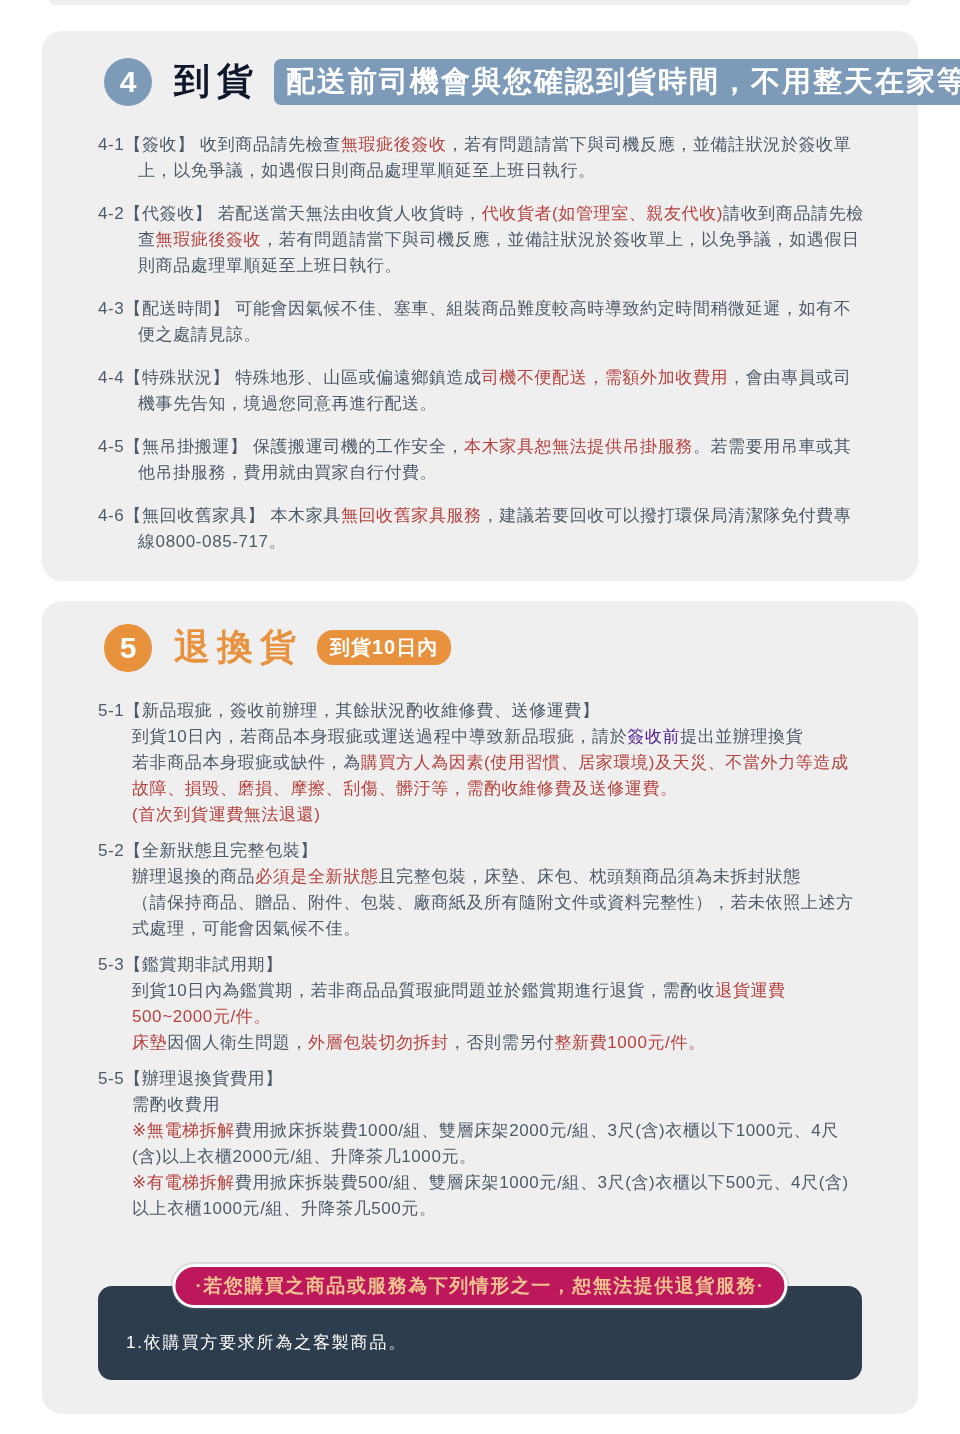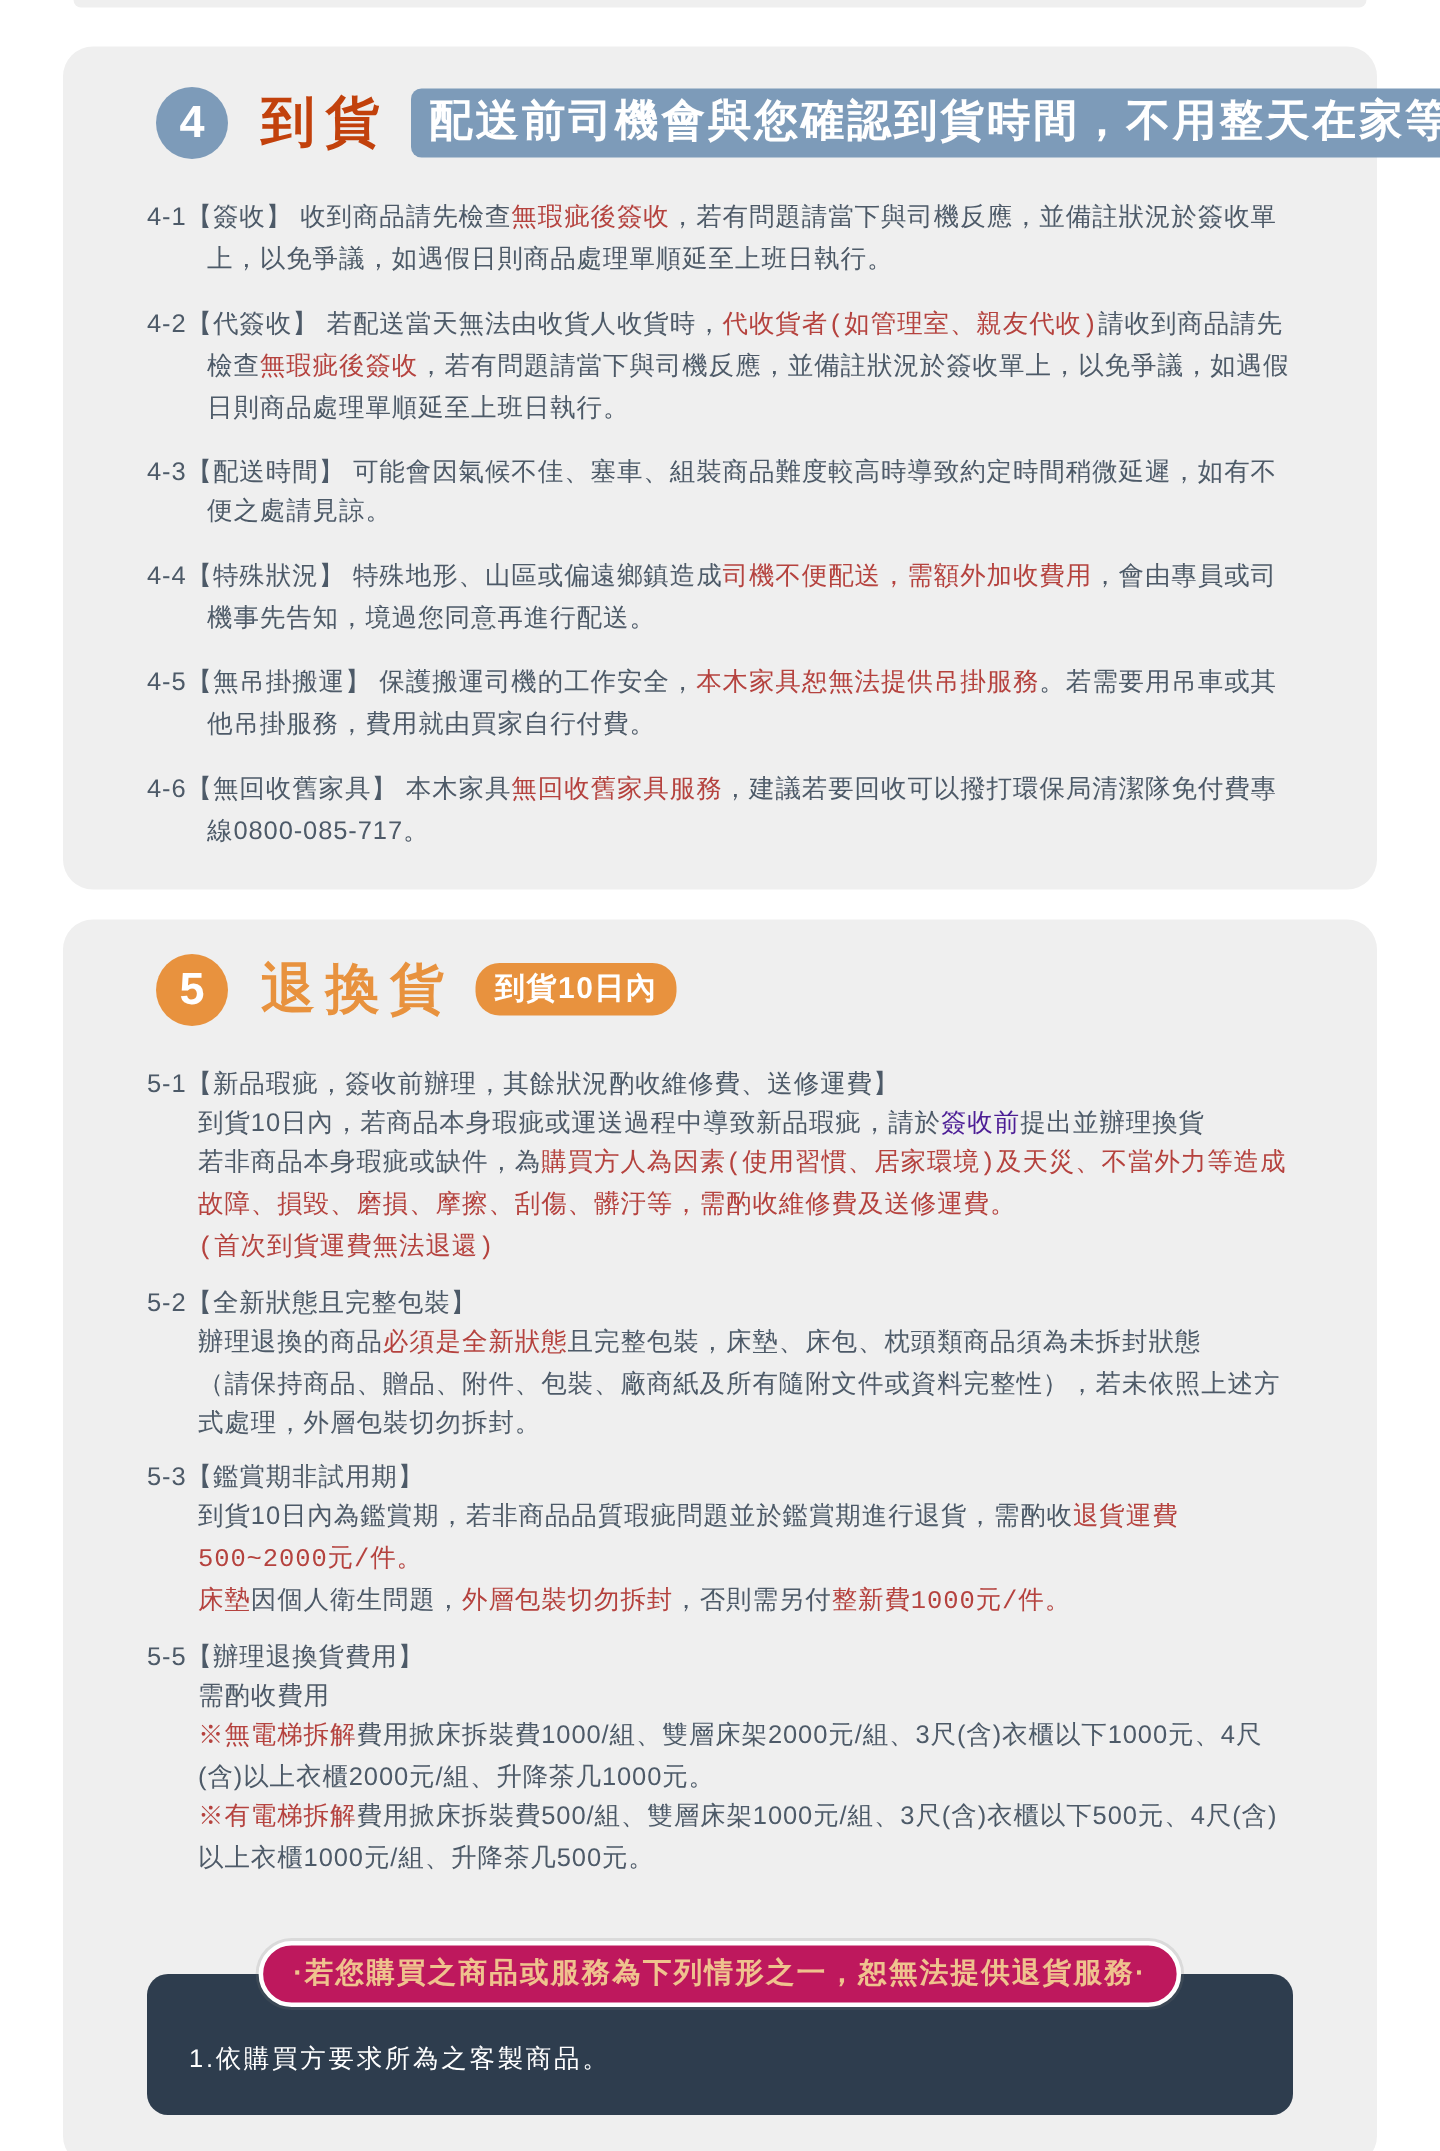--- a/index.html
+++ b/index.html
@@ -28,21 +28,21 @@
     width: 48px; height: 48px; border-radius: 50%;
     color: #fff; font-size: 30px; font-weight: bold;
     display: flex; align-items: center; justify-content: center;
     flex: 0 0 auto;
   }
   .sec-title {
     font-size: 36px; font-weight: bold; letter-spacing: 7px;
     margin: 0 14px 0 22px; white-space: nowrap;
   }
   .sec4 .num-circle { background: #7d9bb9; }
-  .sec4 .sec-title  { color: #c2410c; text-align: center; }
+  .sec4 .sec-title  { color: #0f172a; text-align: center; }
   .sec5 .num-circle { background: #e8923e; }
   .sec5 .sec-title  { color: #e8923e; }
   .hdr-badge4 {
     background: #7d9bb9; color: #ffffff; font-weight: bold;
     font-size: 29px; letter-spacing: 2px; line-height: 1;
     padding: 8px 12px 9px; border-radius: 7px; white-space: nowrap;
   }
   .hdr-badge5 {
     background: #e8923e; color: #ffffff; font-weight: bold;
     font-size: 20px; letter-spacing: 1px; line-height: 1;
@@ -51,21 +51,21 @@
 
   .items { margin-top: 26px; padding: 0 8px 0 12px; }
   .item {
     font-size: 17px; line-height: 26px; letter-spacing: 0.6px;
     color: #4d5a68; margin: 0 0 17px;
     padding-left: 40px; text-indent: -40px;
   }
   .sec5-items .item { padding-left: 34px; text-indent: -34px; margin-bottom: 10px; }
   .item:last-child { margin-bottom: 0; }
   .seg-base  { color: #4d5a68; }
-  .seg-red   { color: #b5423e; font-family: Liberation Mono, monospace; }
+  .seg-red   { color: #b5423e; }
   .seg-muted { color: #4c1d95; }
 
   .notice-box {
     position: relative;
     width: 764px; margin: 64px auto 0;
     background: #2e3d4e; border-radius: 14px;
     padding: 44px 28px 24px;
   }
   .notice-pill {
     position: absolute; top: -22px; left: 50%; transform: translateX(-50%);
@@ -105,21 +105,21 @@
   </div>
 
   <div class="card card-2 sec5">
     <div class="sec-header">
       <div class="num-circle">5</div>
       <h2 class="sec-title">退換貨</h2>
       <div class="hdr-badge5">到貨10日內</div>
     </div>
     <div class="items sec5-items">
       <p class="item"><span class="seg-base">5-1【新品瑕疵，簽收前辦理，其餘狀況酌收維修費、送修運費】</span><br><span class="seg-base">到貨10日內，若商品本身瑕疵或運送過程中導致新品瑕疵，請於</span><span class="seg-muted">簽收前</span><span class="seg-base">提出並辦理換貨</span><br><span class="seg-base">若非商品本身瑕疵或缺件，為</span><span class="seg-red">購買方人為因素(使用習慣、居家環境)及天災、不當外力等造成故障、損毀、磨損、摩擦、刮傷、髒汙等，需酌收維修費及送修運費。</span><br><span class="seg-red">(首次到貨運費無法退還)</span></p>
-      <p class="item"><span class="seg-base">5-2【全新狀態且完整包裝】</span><br><span class="seg-base">辦理退換的商品</span><span class="seg-red">必須是全新狀態</span><span class="seg-base">且完整包裝，床墊、床包、枕頭類商品須為未拆封狀態</span><br><span class="seg-base">（請保持商品、贈品、附件、包裝、廠商紙及所有隨附文件或資料完整性），若未依照上述方式處理，外層包裝切勿拆封。</span></p>
+      <p class="item"><span class="seg-base">5-2【全新狀態且完整包裝】</span><br><span class="seg-base">辦理退換的商品</span><span class="seg-red">必須是全新狀態</span><span class="seg-base">且完整包裝，床墊、床包、枕頭類商品須為未拆封狀態</span><br><span class="seg-base">（請保持商品、贈品、附件、包裝、廠商紙及所有隨附文件或資料完整性），若未依照上述方式處理，可能會因氣候不佳。</span></p>
       <p class="item"><span class="seg-base">5-3【鑑賞期非試用期】</span><br><span class="seg-base">到貨10日內為鑑賞期，若非商品品質瑕疵問題並於鑑賞期進行退貨，需酌收</span><span class="seg-red">退貨運費500~2000元/件。</span><br><span class="seg-red">床墊</span><span class="seg-base">因個人衛生問題，</span><span class="seg-red">外層包裝切勿拆封</span><span class="seg-base">，否則需另付</span><span class="seg-red">整新費1000元/件。</span></p>
       <p class="item"><span class="seg-base">5-5【辦理退換貨費用】</span><br><span class="seg-base">需酌收費用</span><br><span class="seg-red">※無電梯拆解</span><span class="seg-base">費用掀床拆裝費1000/組、雙層床架2000元/組、3尺(含)衣櫃以下1000元、4尺(含)以上衣櫃2000元/組、升降茶几1000元。</span><br><span class="seg-red">※有電梯拆解</span><span class="seg-base">費用掀床拆裝費500/組、雙層床架1000元/組、3尺(含)衣櫃以下500元、4尺(含)以上衣櫃1000元/組、升降茶几500元。</span></p>
     </div>
 
     <div class="notice-box">
       <div class="notice-pill">·若您購買之商品或服務為下列情形之一，恕無法提供退貨服務·</div>
       <p class="notice-line">1.依購買方要求所為之客製商品。</p>
 
     </div>
   </div>

